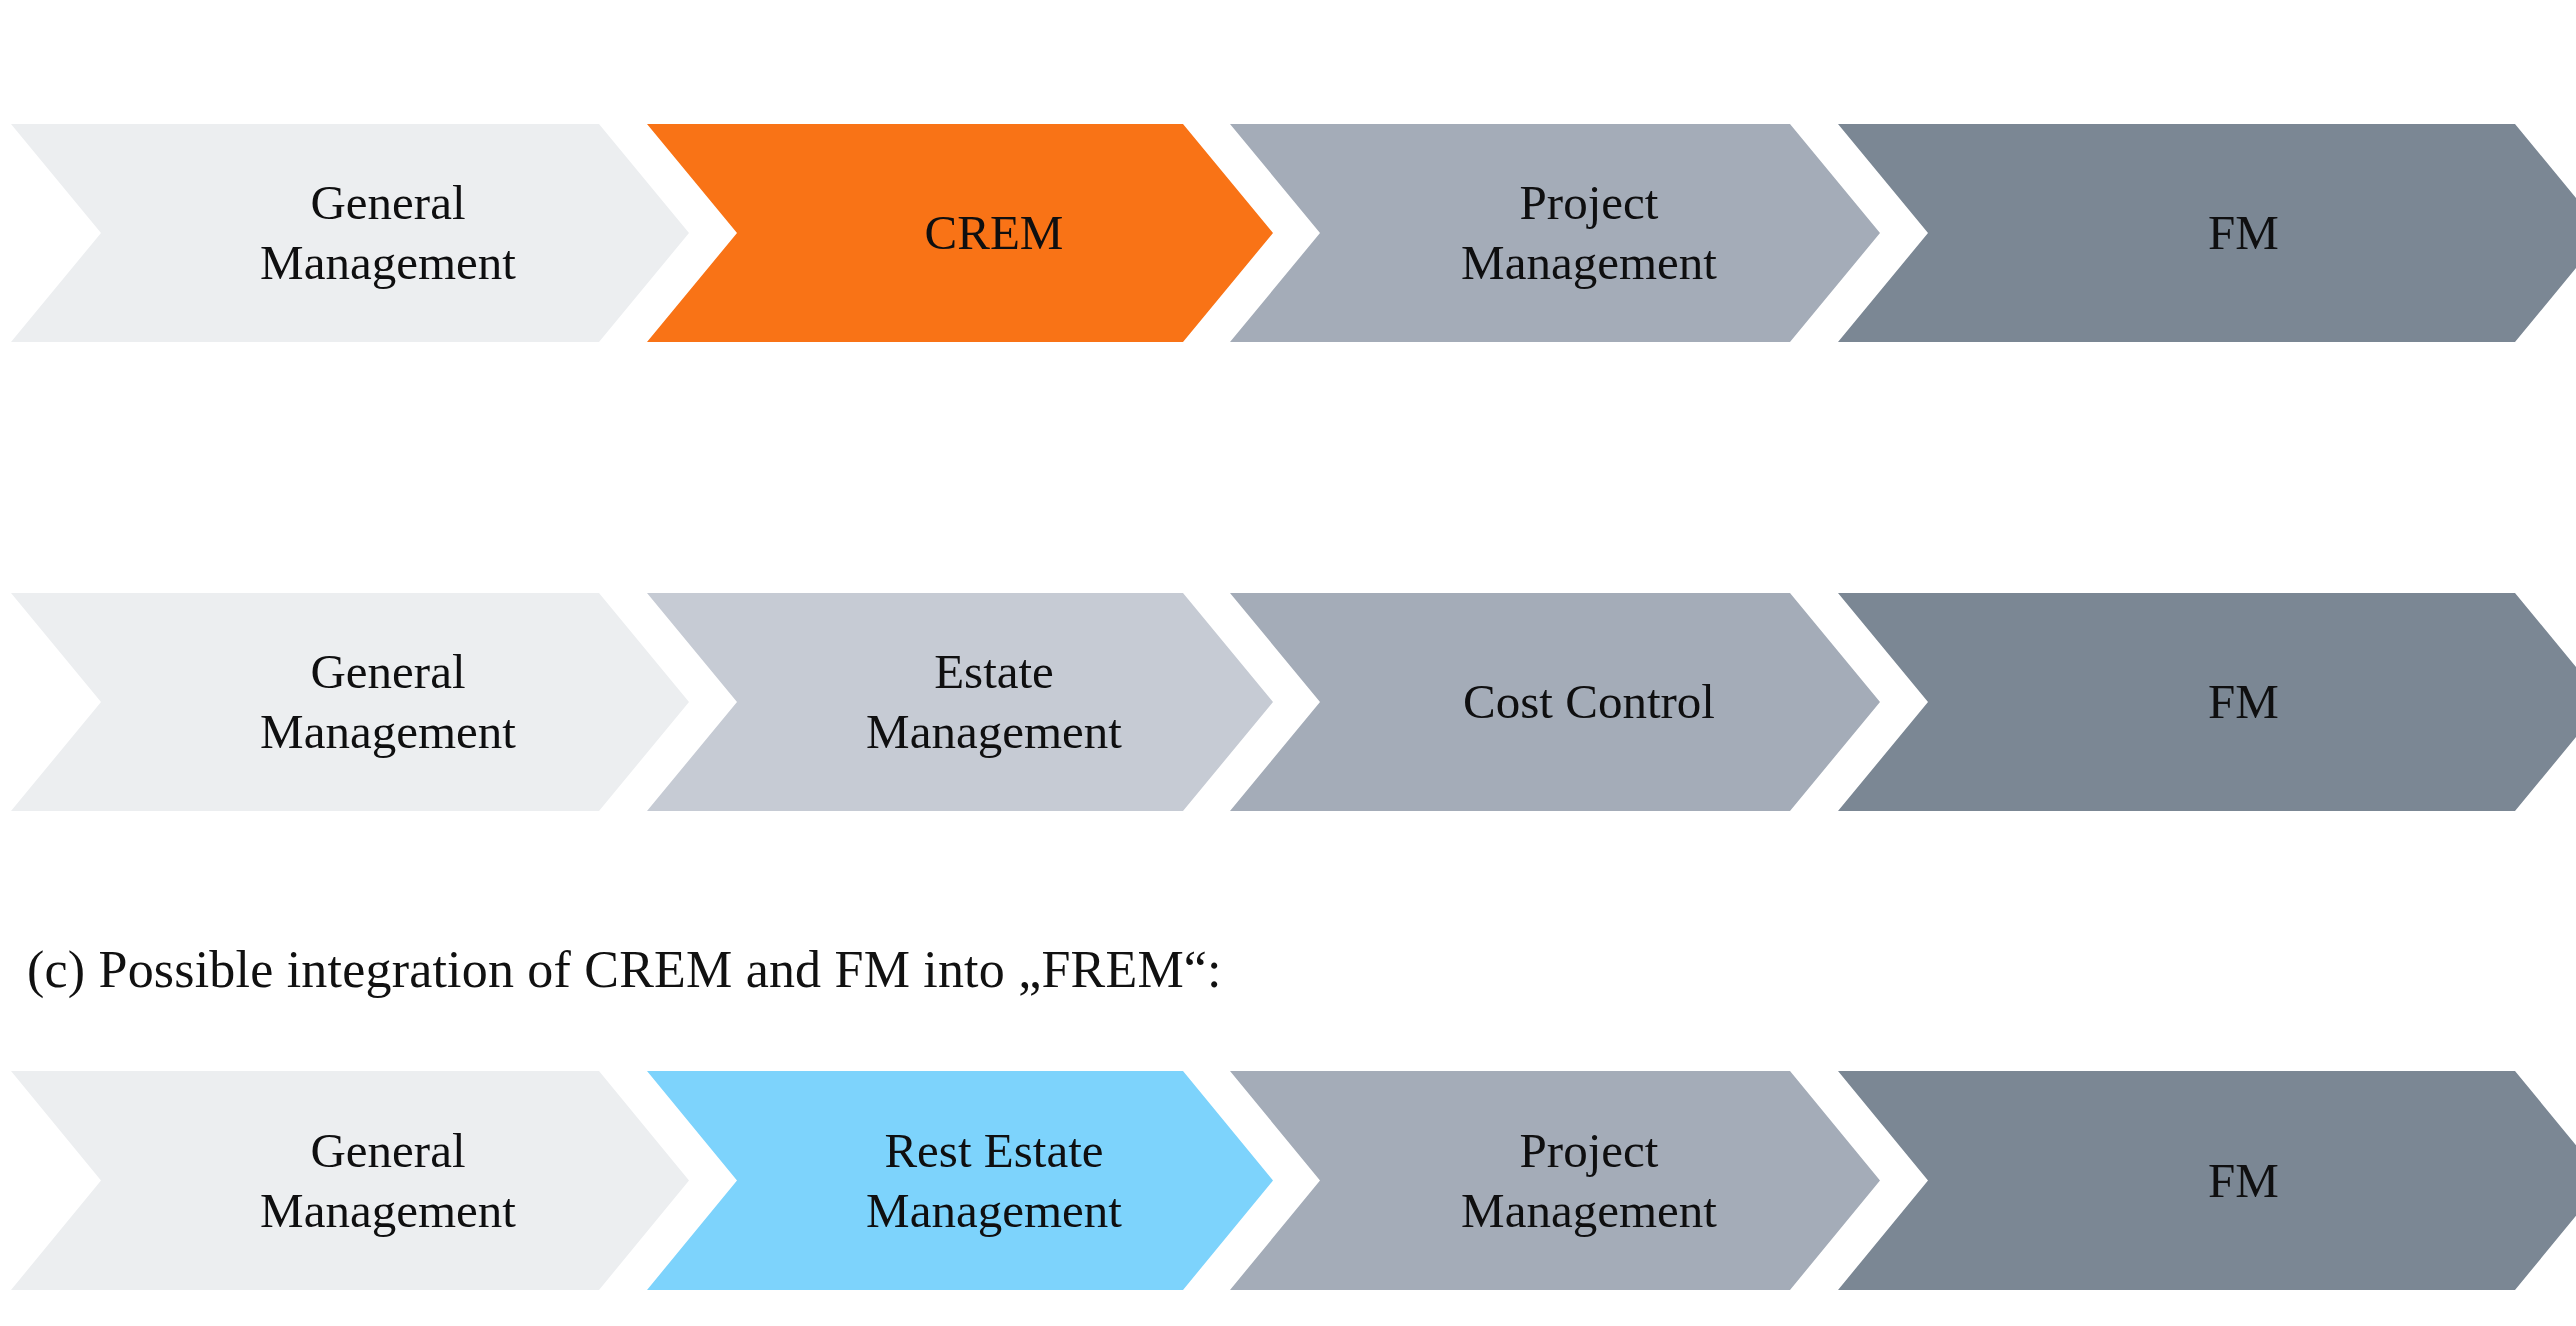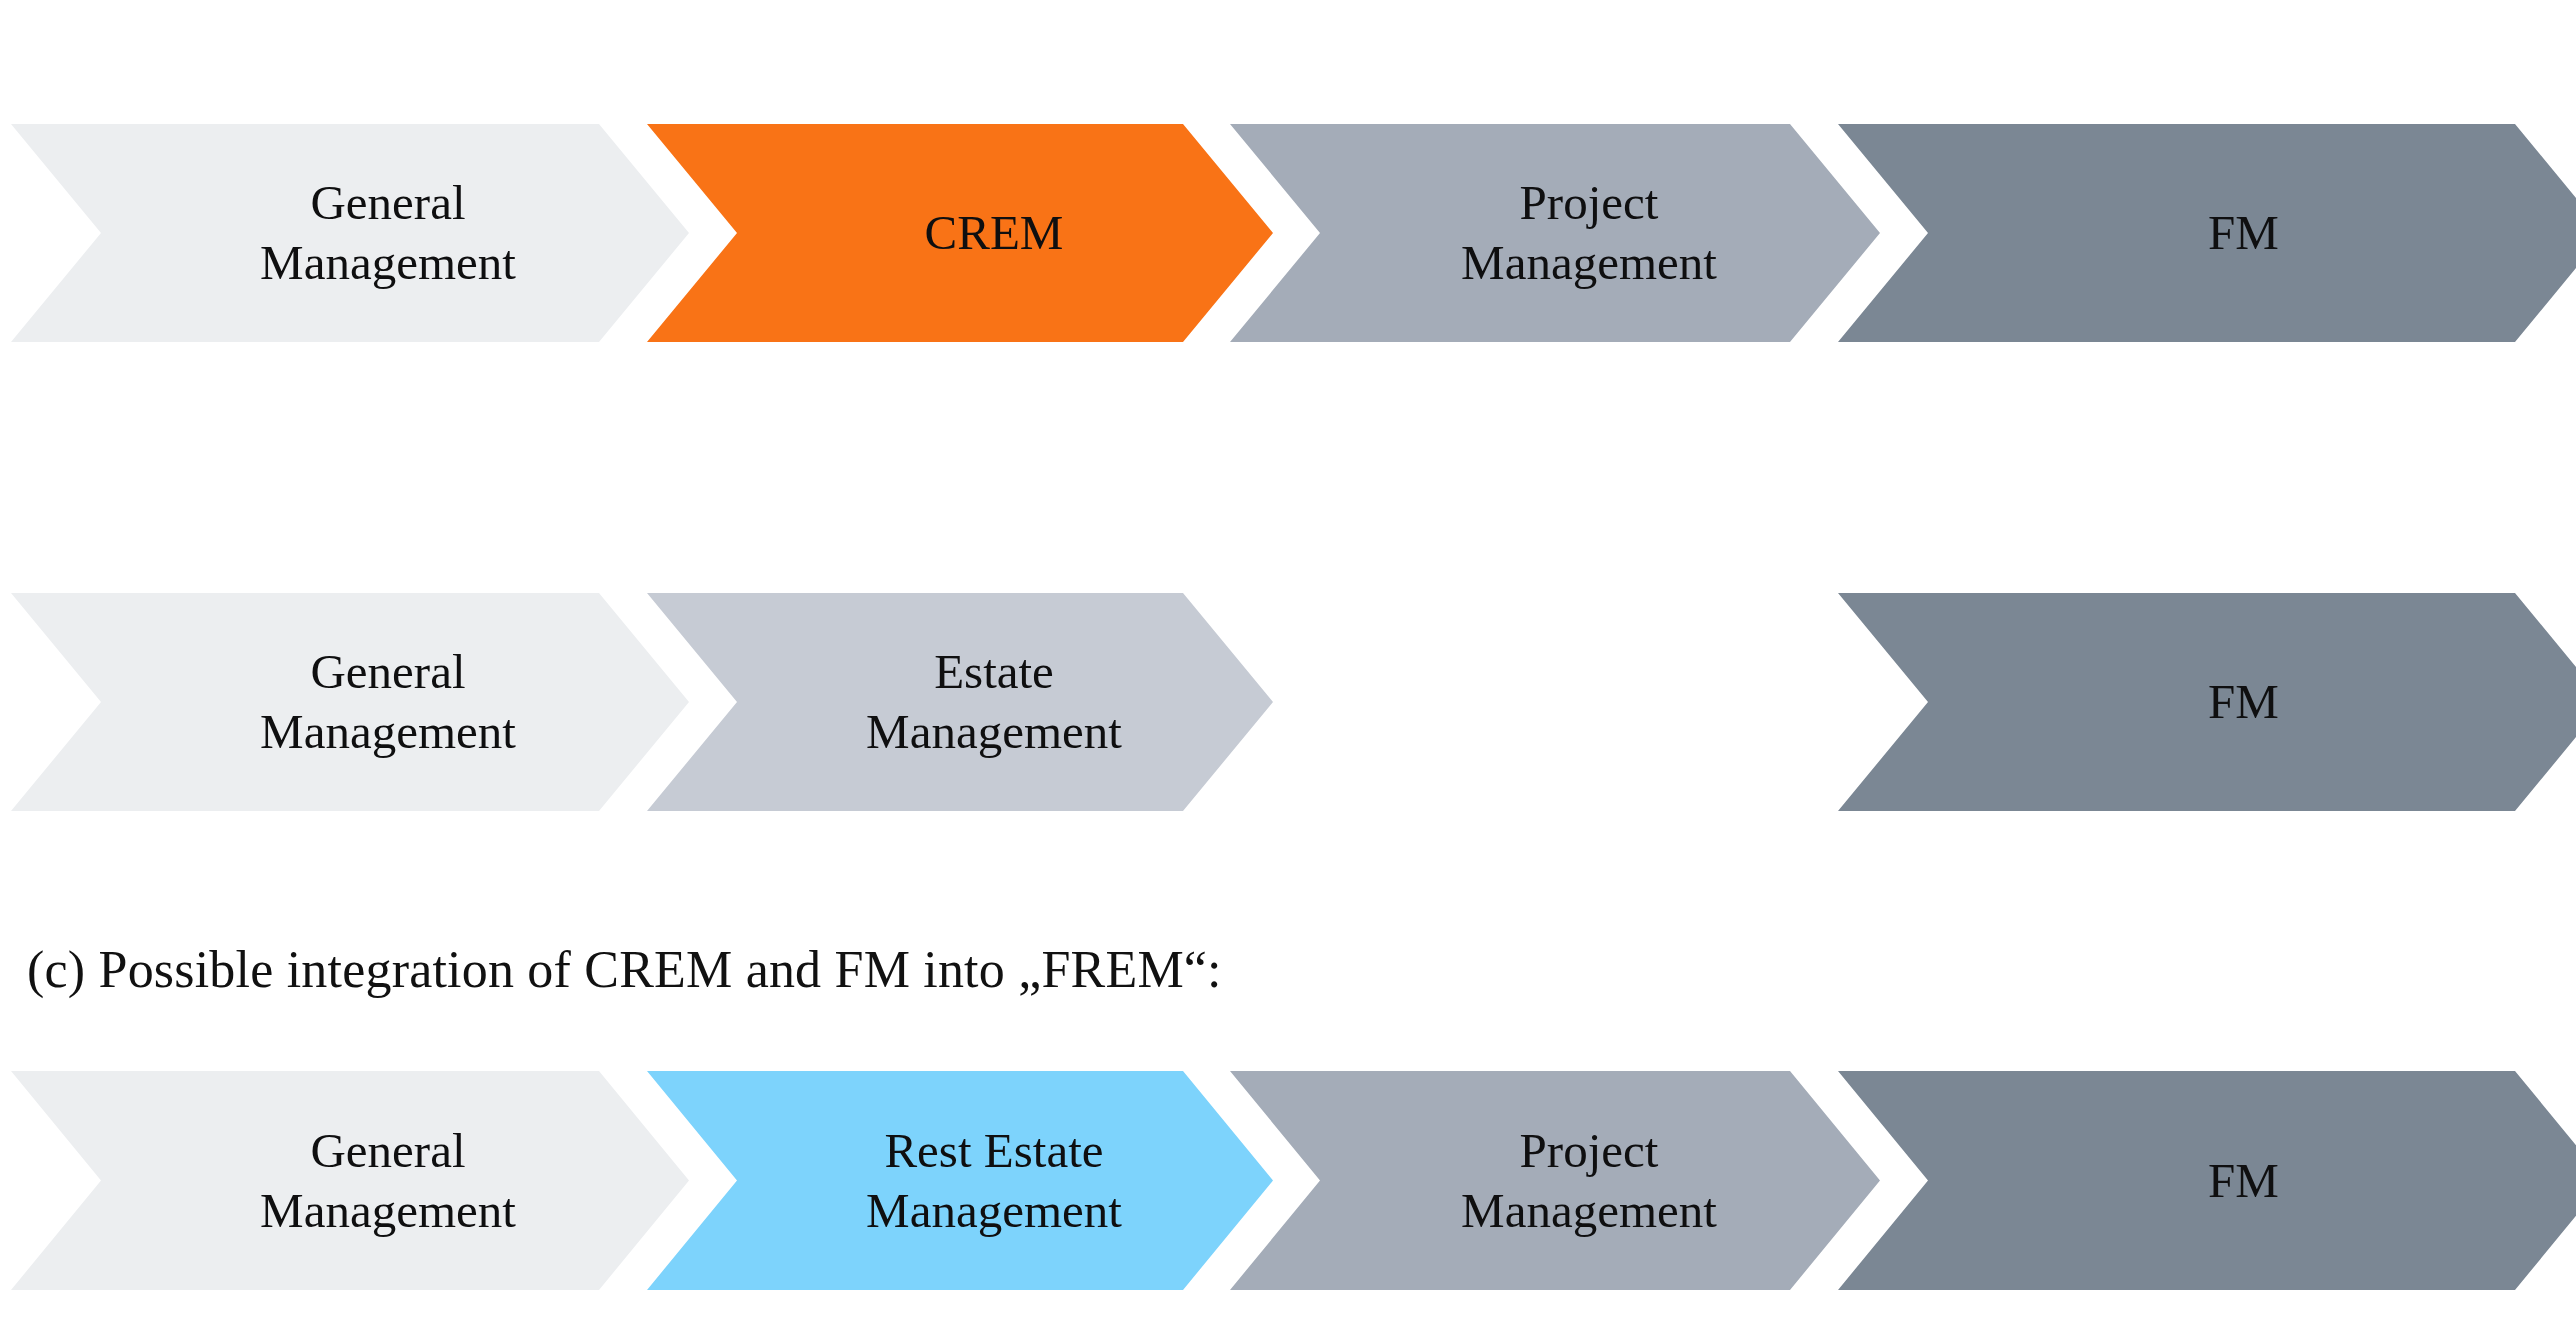--- a/index.html
+++ b/index.html
@@ -136,20 +136,25 @@
         <span>General</span><br>
         <span>Management</span>
       </div>
     </div>
     <div class="chev c2" style="background-color: rgb(198, 203, 212);">
       <div class="label">
         <span>Estate</span><br>
         <span>Management</span>
       </div>
     </div>
+    <div class="chev c3" style="background-color: rgb(164, 172, 184);">
+      <div class="label">
+        <span>Cost Control</span>
+      </div>
+    </div>
     <div class="chev c4" style="background-color: rgb(123, 135, 148);">
       <div class="label">
         <span>FM</span>
       </div>
     </div>
   </div>
 
   <div class="caption caption-c">(c) Possible integration of CREM and FM into „FREM“:</div>
 
   <div class="band band-c row-c">

